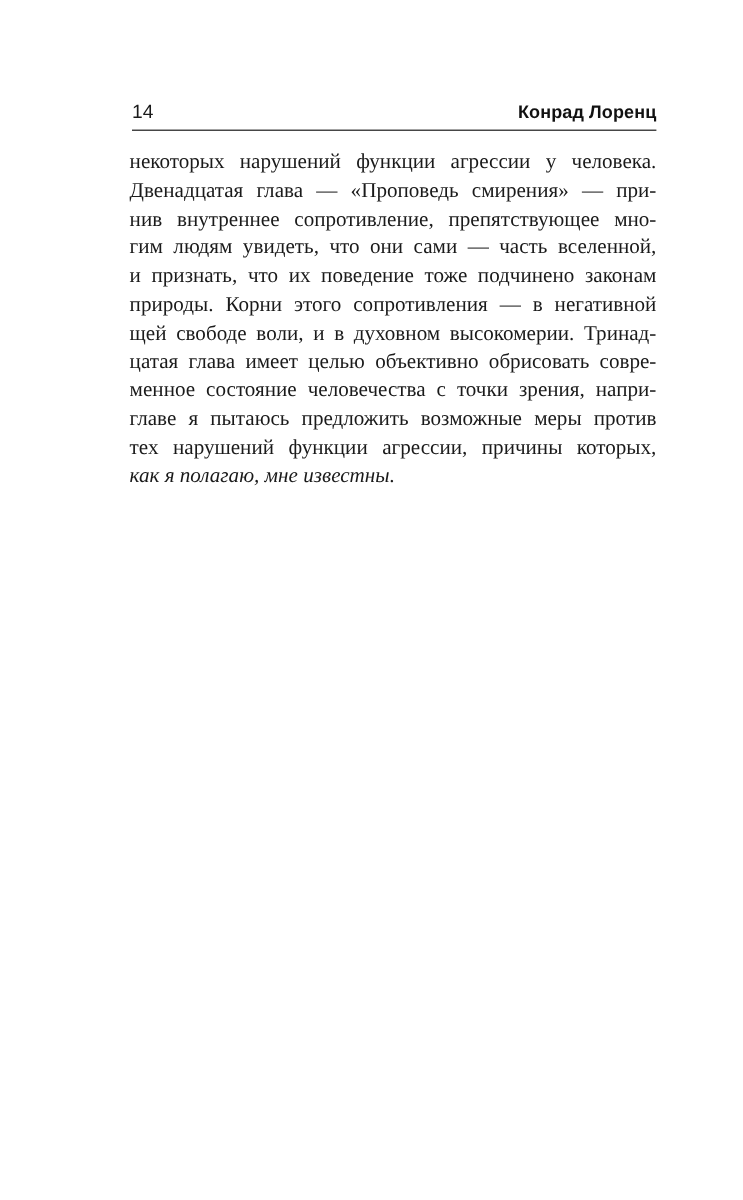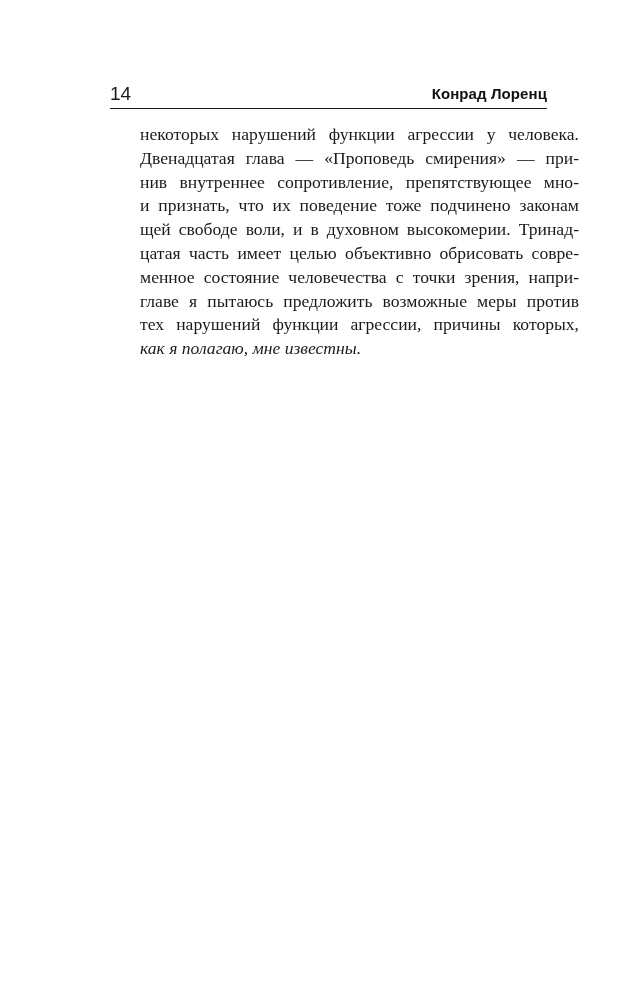--- a/index.html
+++ b/index.html
@@ -26,21 +26,21 @@
       top: 84px;
       width: 437px;
       height: 24px;
       border-bottom: 1.3px solid #1a1a1a;
     }
     .page-number {
       position: absolute;
       left: 0;
       top: 1px;
       font-family: "Liberation Sans", sans-serif;
-      font-size: 19px;
+      font-size: 16px;
       line-height: 18px;
       color: #1a1a1a;
     }
     .running-title {
       position: absolute;
       right: 0;
       top: 1px;
       font-family: "Liberation Sans", sans-serif;
       font-weight: bold;
       font-size: 15px;
@@ -51,21 +51,20 @@
     }
     .body-text {
       position: absolute;
       left: 108px;
       top: 123px;
       width: 439px;
       font-family: "Liberation Serif", serif;
       font-size: 17.6px;
       line-height: 23.8px;
       color: #1a1a1a;
-      margin-left: 32px;
     }
     .line {
       display: block;
       white-space: nowrap;
       text-align: justify;
       text-align-last: justify;
       height: 23.8px;
       overflow: visible;
     }
     .line.last {
@@ -79,21 +78,23 @@
 <div class="page">
   <div class="running-head">
     <span class="page-number">14</span>
     <span class="running-title">Конрад Лоренц</span>
   </div>
 
   <div class="body-text">
     <span class="line">некоторых нарушений функции агрессии у человека.</span>
     <span class="line">Двенадцатая глава — «Проповедь смирения» — при-</span>
     <span class="line">нив внутреннее сопротивление, препятствующее мно-</span>
+    <span class="line">гим людям увидеть, что они сами — часть вселенной,</span>
     <span class="line">и признать, что их поведение тоже подчинено законам</span>
+    <span class="line">природы. Корни этого сопротивления — в негативной</span>
     <span class="line">щей свободе воли, и в духовном высокомерии. Тринад-</span>
-    <span class="line">цатая часть имеет целью объективно обрисовать совре-</span>
+    <span class="line">цатая глава имеет целью объективно обрисовать совре-</span>
     <span class="line">менное состояние человечества с точки зрения, напри-</span>
     <span class="line">главе я пытаюсь предложить возможные меры против</span>
     <span class="line">тех нарушений функции агрессии, причины которых,</span>
     <span class="line last">как я полагаю, мне известны.</span>
   </div>
 </div>
 
 </body></html>

